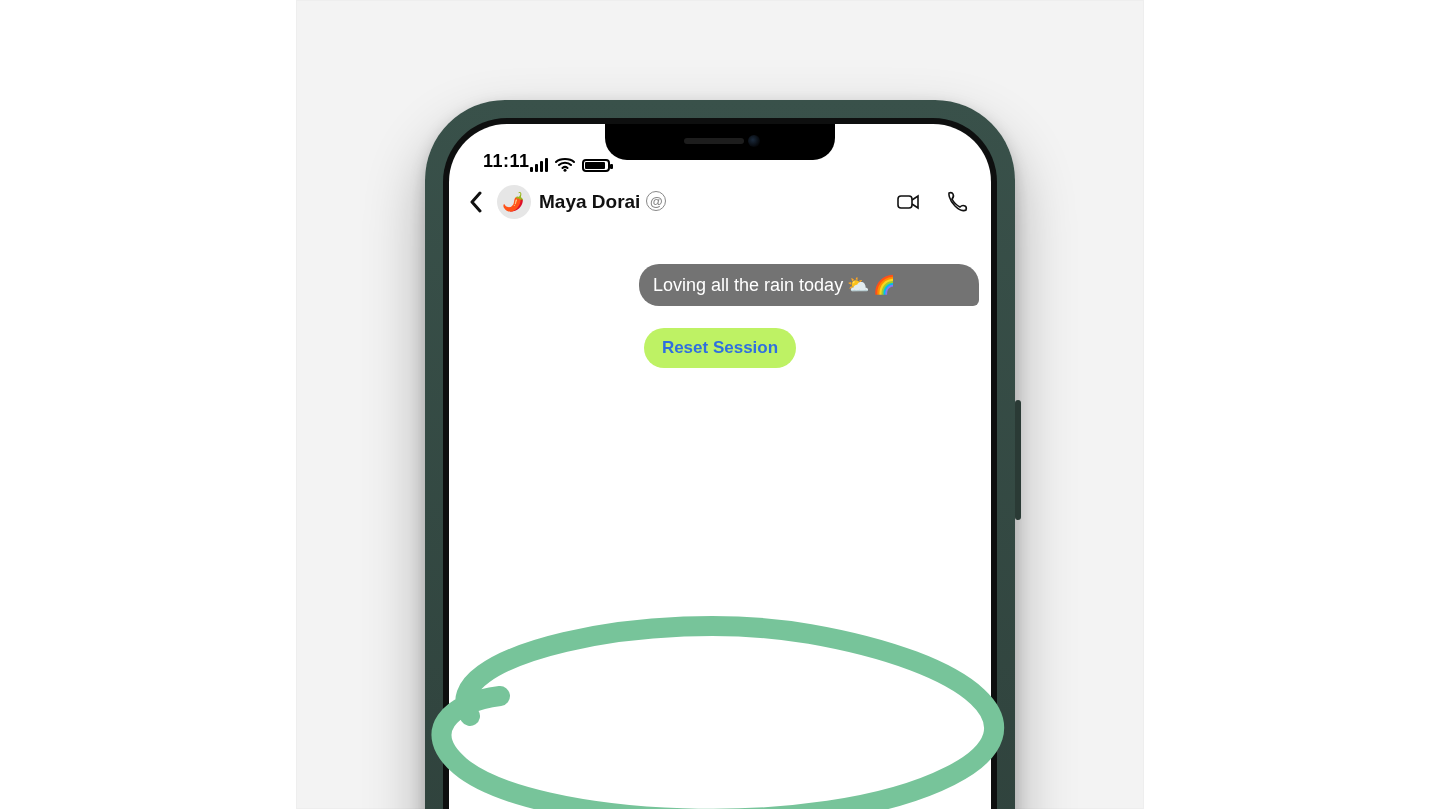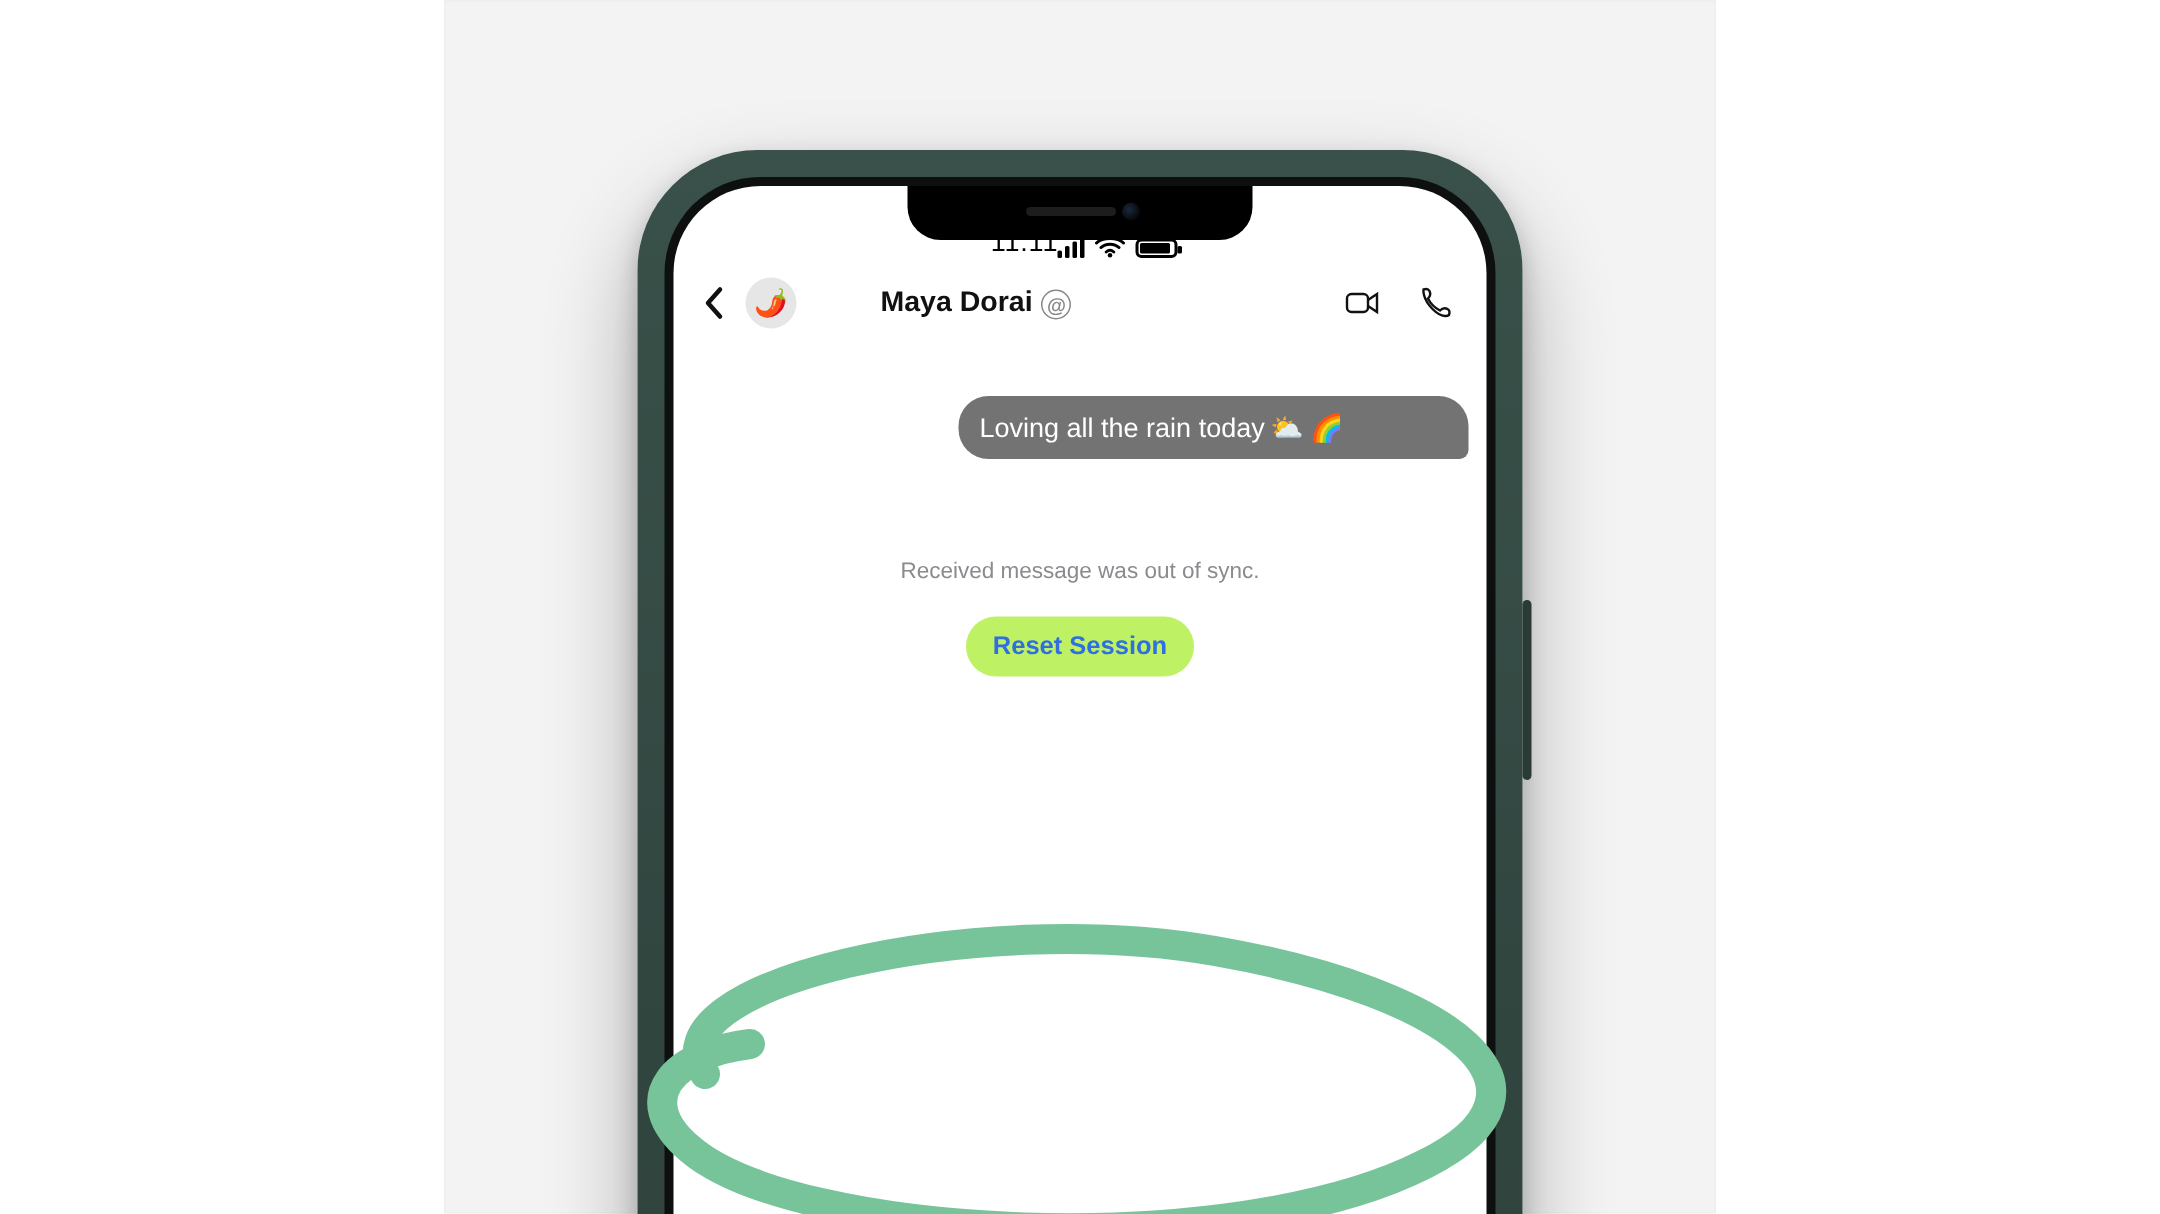--- a/index.html
+++ b/index.html
@@ -67,23 +67,23 @@
   .notch .cam {
     position: absolute; top: 11px; left: 62%;
     width: 12px; height: 12px; border-radius: 50%;
     background: radial-gradient(circle at 40% 40%, #1b2a3c 0%, #05070a 70%);
   }
 
   
   .status {
     height: 54px;
     display: flex; align-items: flex-end;
-    justify-content: center;
+    justify-content: flex-start;
     padding: 0 28px 6px 34px;
-    font-size: 18px; font-weight: 400;
+    font-size: 18px; font-weight: 700;
     letter-spacing: 0.5px;
   }
   .status-right { display:flex; align-items:center; gap:7px; }
   .bars { display:flex; align-items:flex-end; gap:2px; height:14px; }
   .bars span { width:3px; background:#000; border-radius:1px; }
   .bars span:nth-child(1){height:5px}
   .bars span:nth-child(2){height:8px}
   .bars span:nth-child(3){height:11px}
   .bars span:nth-child(4){height:14px}
   .battery { position:relative; width:28px; height:13px; border:2px solid #000; border-radius:4px; }
@@ -97,21 +97,21 @@
     padding: 0 14px;
     gap: 8px;
   }
   .back { width:26px; height:26px; display:flex; align-items:center; justify-content:center; cursor:pointer; }
   .avatar {
     width:34px; height:34px; border-radius:50%;
     background:#e6e6e6;
     display:flex; align-items:center; justify-content:center;
     font-size:18px;
   }
-  .name-wrap { display:flex; align-items:flex-end; gap:6px; flex:1;margin-left:48px; }
+  .name-wrap { display:flex; align-items:flex-start; gap:6px; flex:1; }
   .contact-name { font-size:19px; font-weight:700; color:#111; }
   .at-badge {
     width:20px; height:20px; border:1.6px solid #888; color:#888;
     border-radius:50%; font-size:13px; font-weight:600;
     display:flex; align-items:center; justify-content:center;
   }
   .hicon { width:40px; height:40px; display:flex; align-items:center; justify-content:center; color:#111; cursor:pointer; }
   .hicon svg { width:26px; height:26px; stroke:#111; stroke-width:1.6; fill:none; }
 
   
@@ -275,21 +275,20 @@
         </div>
 
         <div class="thread">
 
           <div class="out-bubble">
             <span>Loving all the rain today</span>
             <span>⛅</span>
             <span>🌈</span>
           </div>
 
-          <div class="sys-line">Received message was out of sync.</div>
           <div class="reset-pill">Reset Session</div>
         </div>
 
       </div>
     </div>
   </div>
 
   <div class="callout">
     <svg viewBox="0 0 660 210">
       <path d="M 80 100

